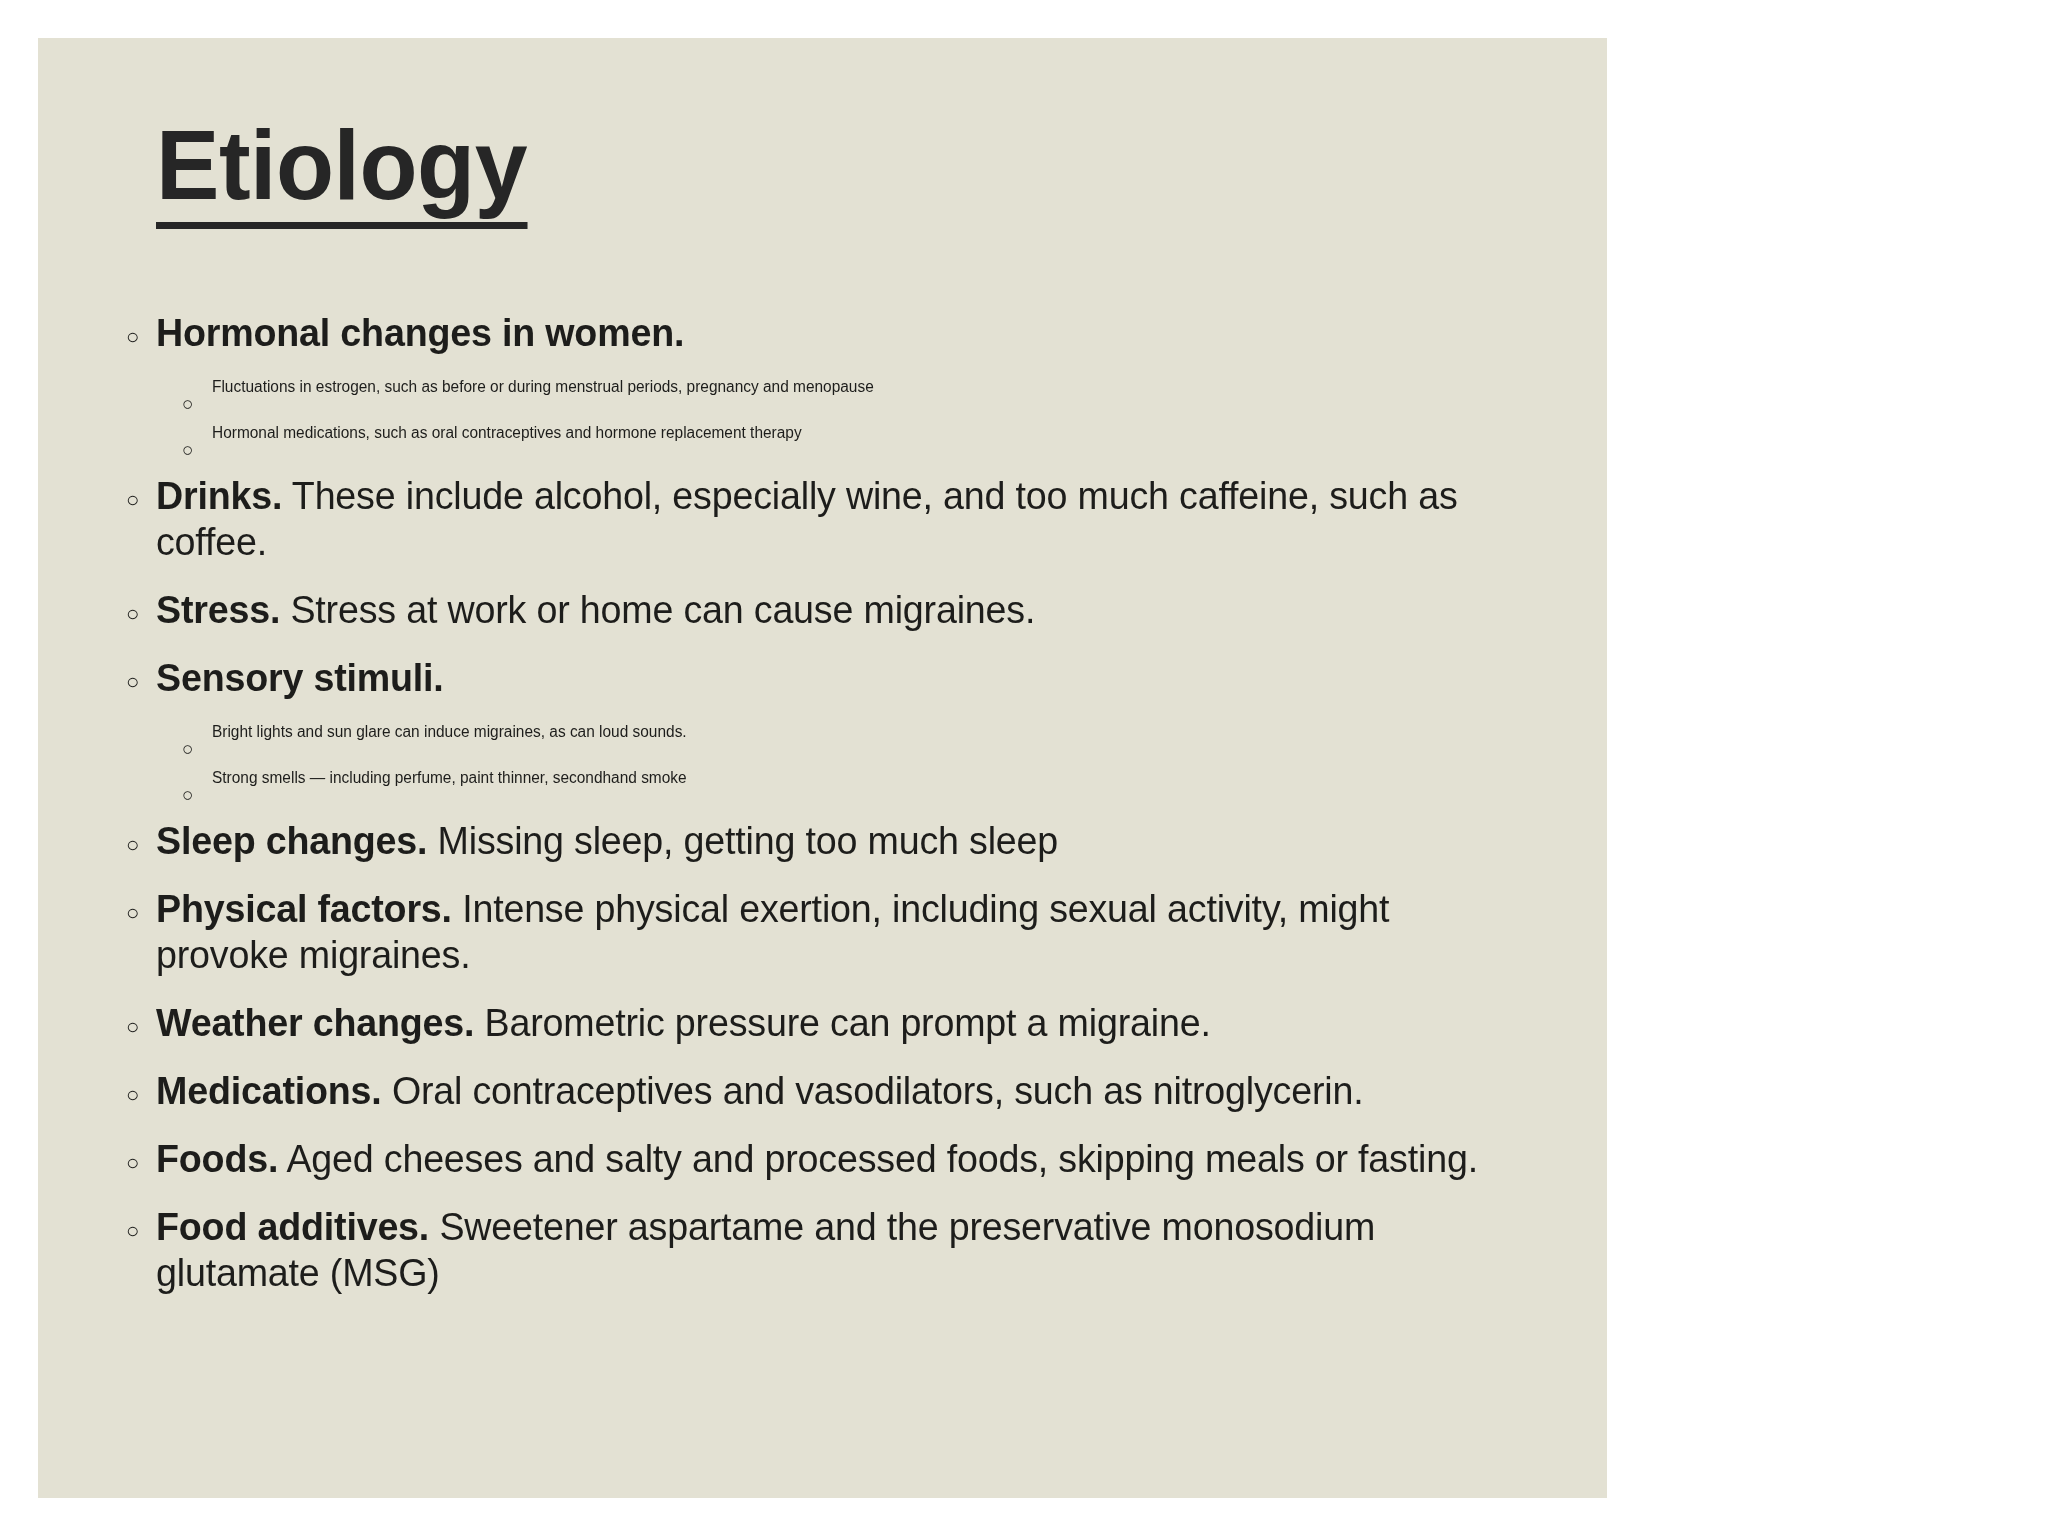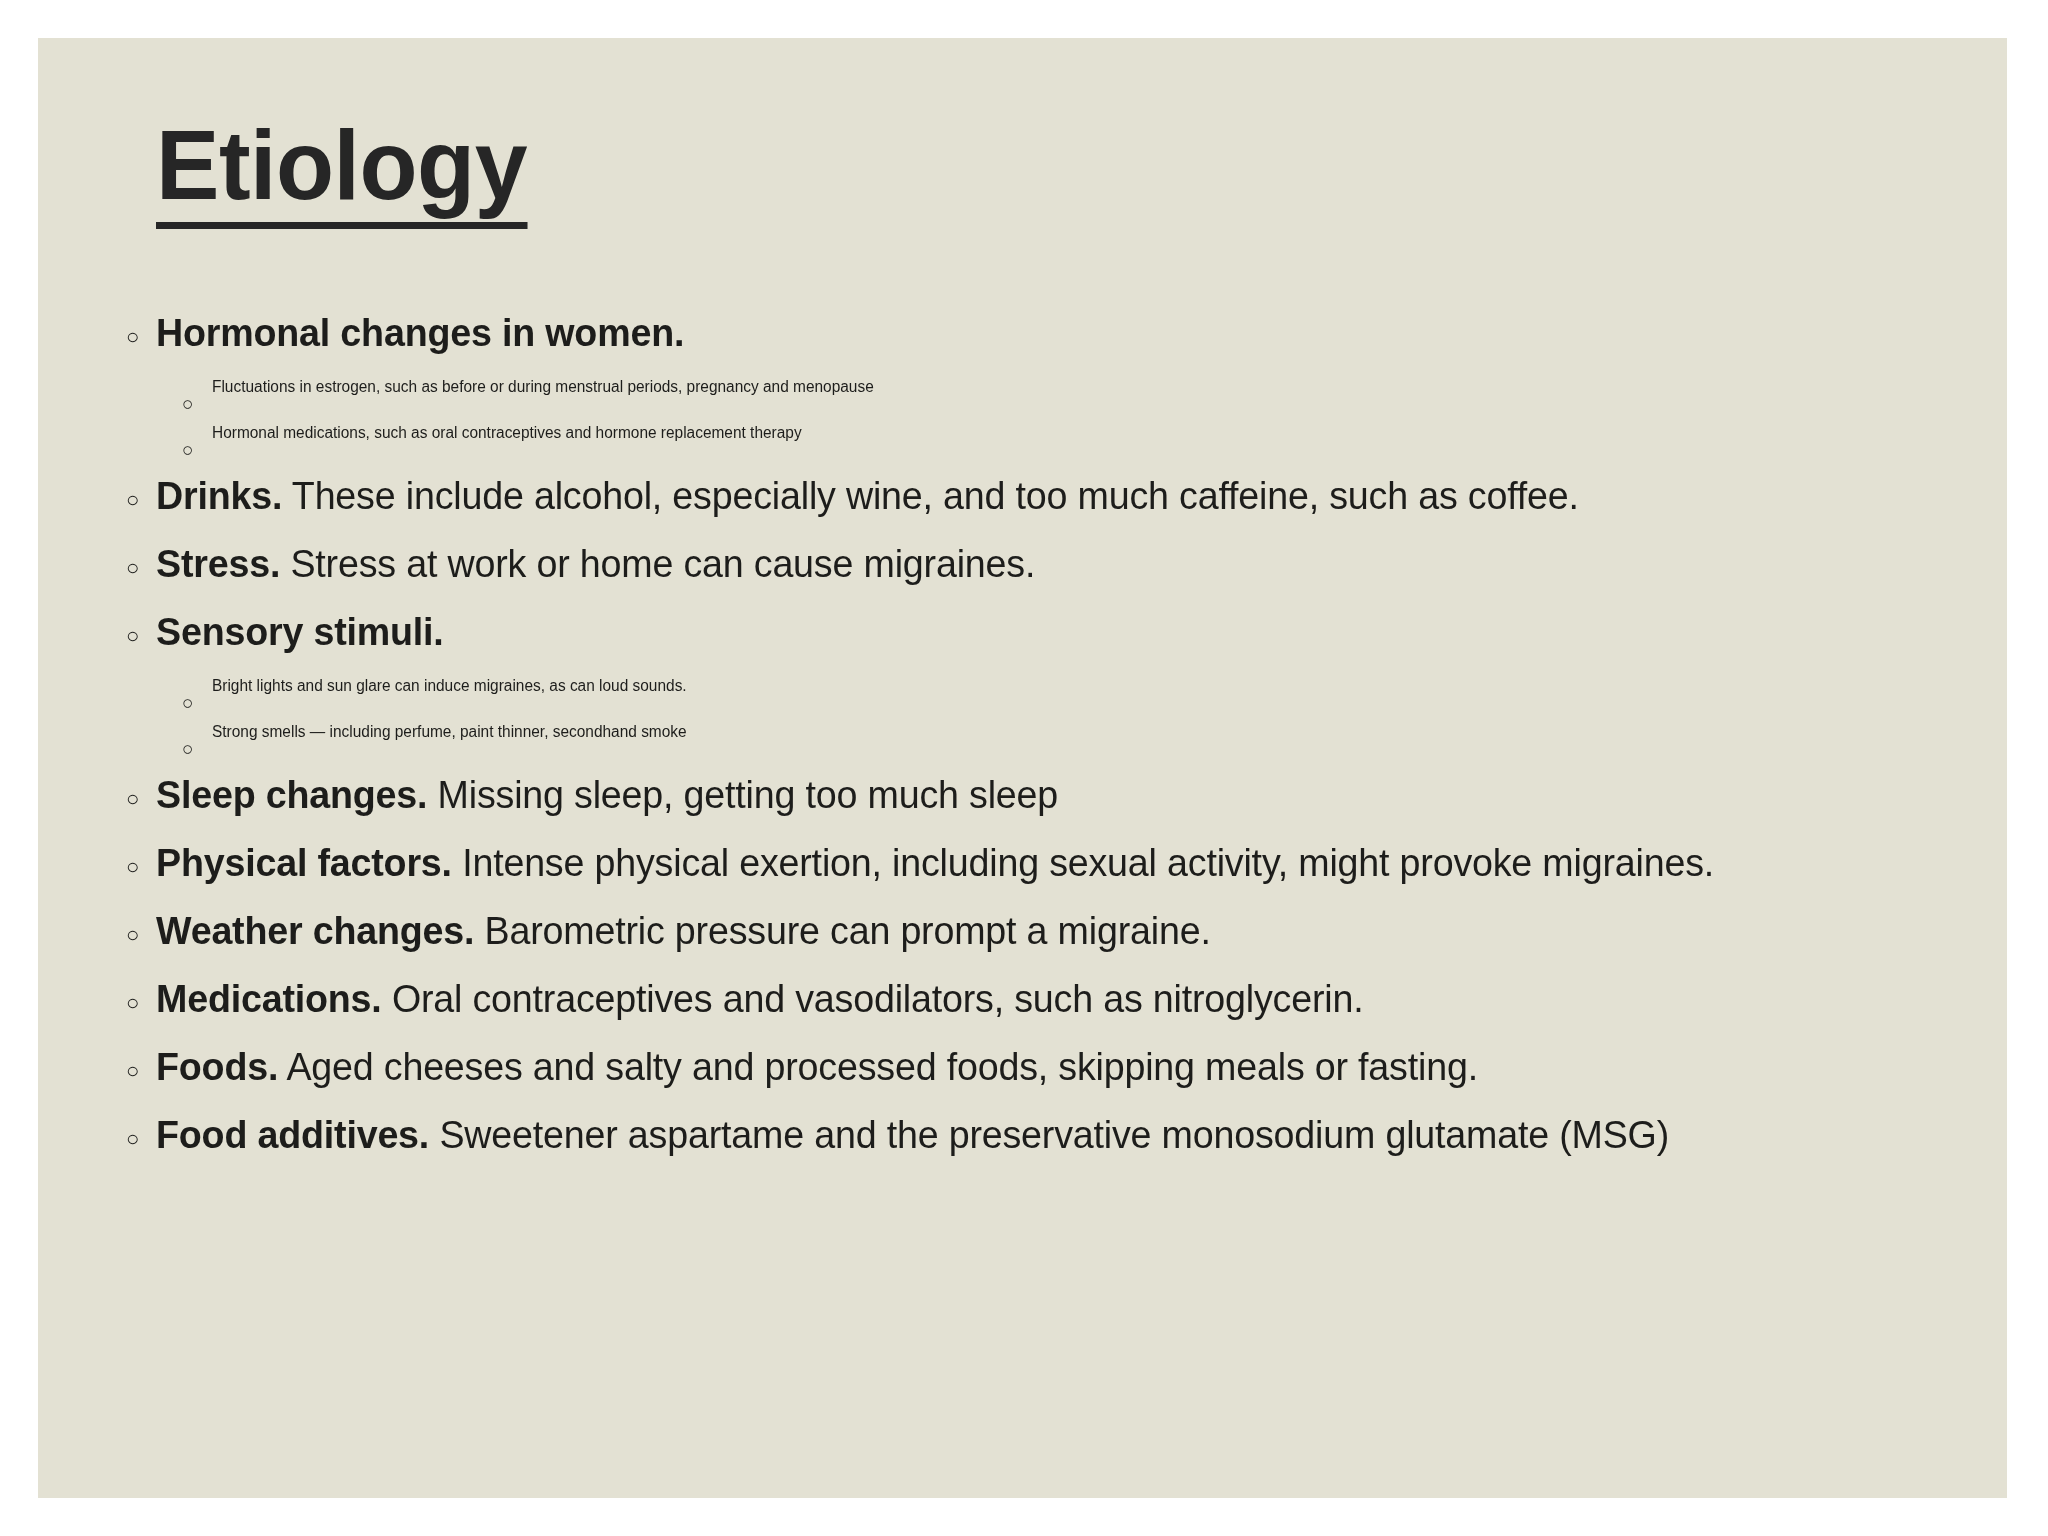--- a/index.html
+++ b/index.html
@@ -11,21 +11,21 @@
     height: 1536px;
     background: #ffffff;
     font-family: "Liberation Sans", sans-serif;
     overflow: hidden;
   }
 
   .slide {
     position: absolute;
     left: 38px;
     top: 38px;
-    width: 1969px;
+    width: 1569px;
     height: 1460px;
     background: #e3e1d3;
     box-sizing: border-box;
     overflow: hidden;
   }
 
   .slide-title {
     position: absolute;
     left: 118px;
     top: 78px;

